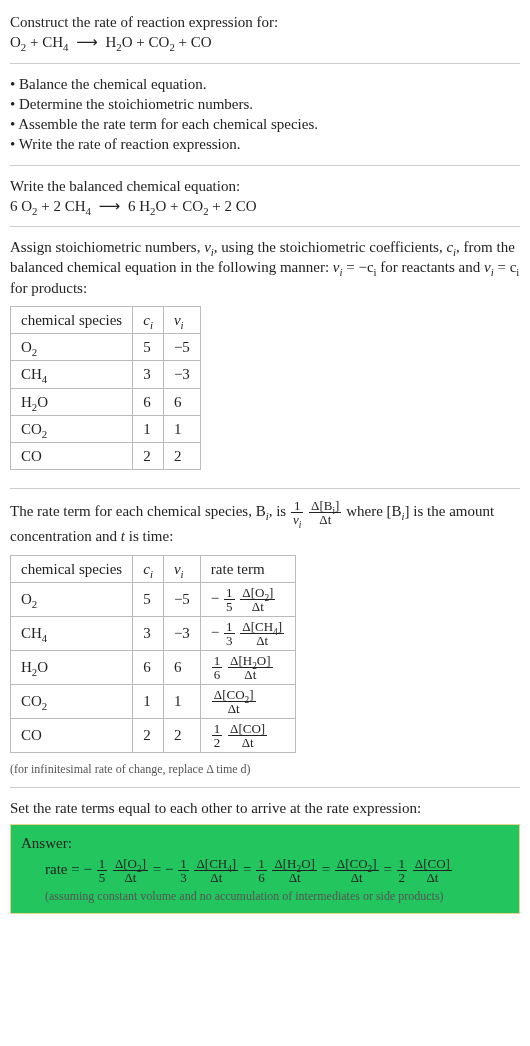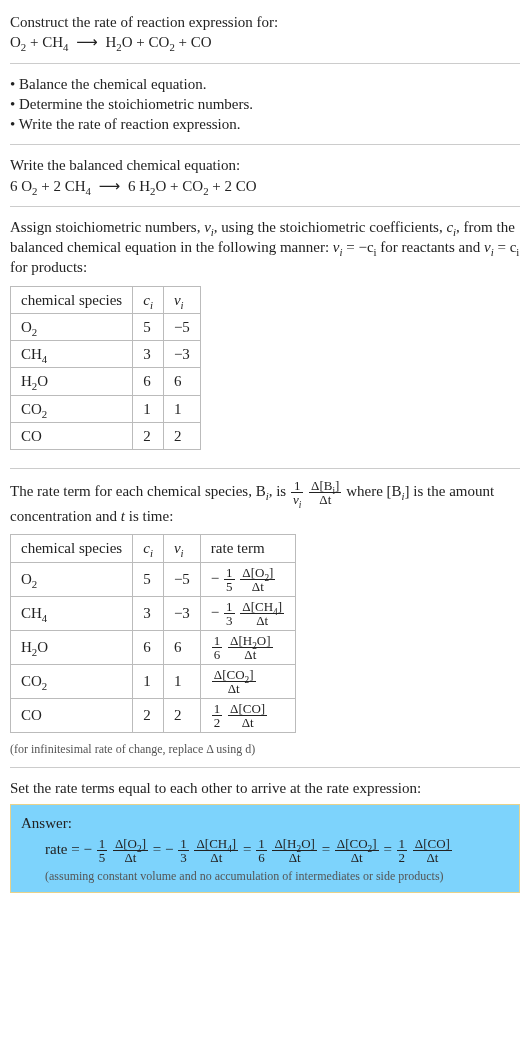--- a/index.html
+++ b/index.html
@@ -54,21 +54,21 @@
     display: block;
     padding: 0 2px;
   }
   .eq { white-space: nowrap; }
   .note {
     font-size: 12px;
     color: #555;
     margin-top: 3px;
   }
   .answer-box {
-    background: #7dd3fc;
+    background: #22c55e;
     border: 1px solid #e8d28a;
     padding: 8px 10px;
     margin-top: 6px;
   }
   .answer-title {
     margin-bottom: 4px;
   }
   .answer-note {
     font-size: 12px;
     color: #555;
@@ -92,20 +92,21 @@
     <span><span>CO</span><sub>2</sub></span>
     <span> + </span>
     <span>CO</span>
   </div>
 </div>
 <hr>
 
 <div class="section">
   <div>• Balance the chemical equation.</div>
   <div>• Determine the stoichiometric numbers.</div>
+  <div>• Assemble the rate term for each chemical species.</div>
   <div>• Write the rate of reaction expression.</div>
 </div>
 <hr>
 
 <div class="section">
   <div>Write the balanced chemical equation:</div>
   <div class="eq">
     <span><span>6 O</span><sub>2</sub></span>
     <span> + </span>
     <span><span>2 CH</span><sub>4</sub></span>
@@ -220,21 +221,21 @@
       <td>CO</td>
       <td>2</td>
       <td>2</td>
       <td>
         <span class="frac"><span class="num">1</span><span class="den">2</span></span>
         <span class="frac"><span class="num">Δ[CO]</span><span class="den">Δt</span></span>
       </td>
     </tr>
   </tbody>
     </table>
-  <div class="note">(for infinitesimal rate of change, replace Δ using d)</div>
+  <div class="note">(for infinitesimal rate of change, replace Δ time d)</div>
 </div>
 <hr>
 
 <div class="section">
   <div>Set the rate terms equal to each other to arrive at the rate expression:</div>
   <div class="answer-box">
     <div class="answer-title">Answer:</div>
     <div class="indent eq">
       <span>rate = </span>
       <span>−</span>

